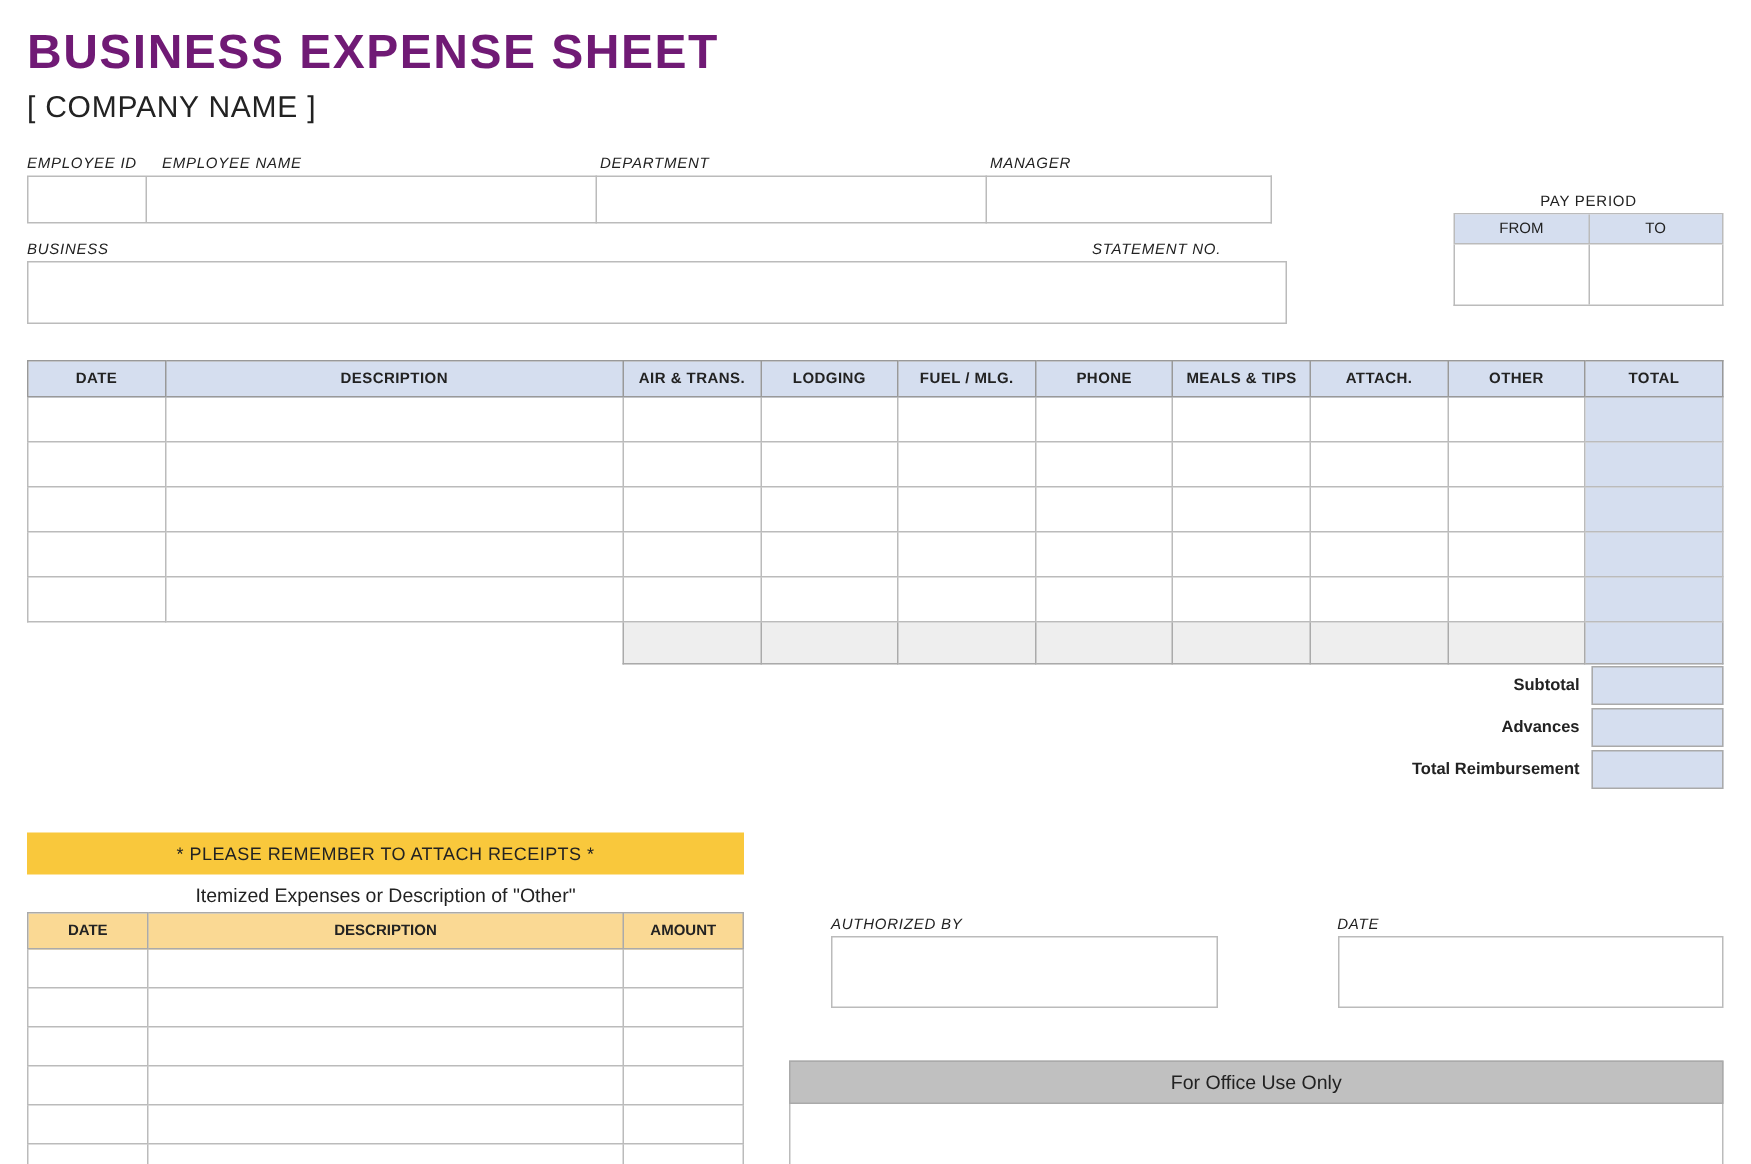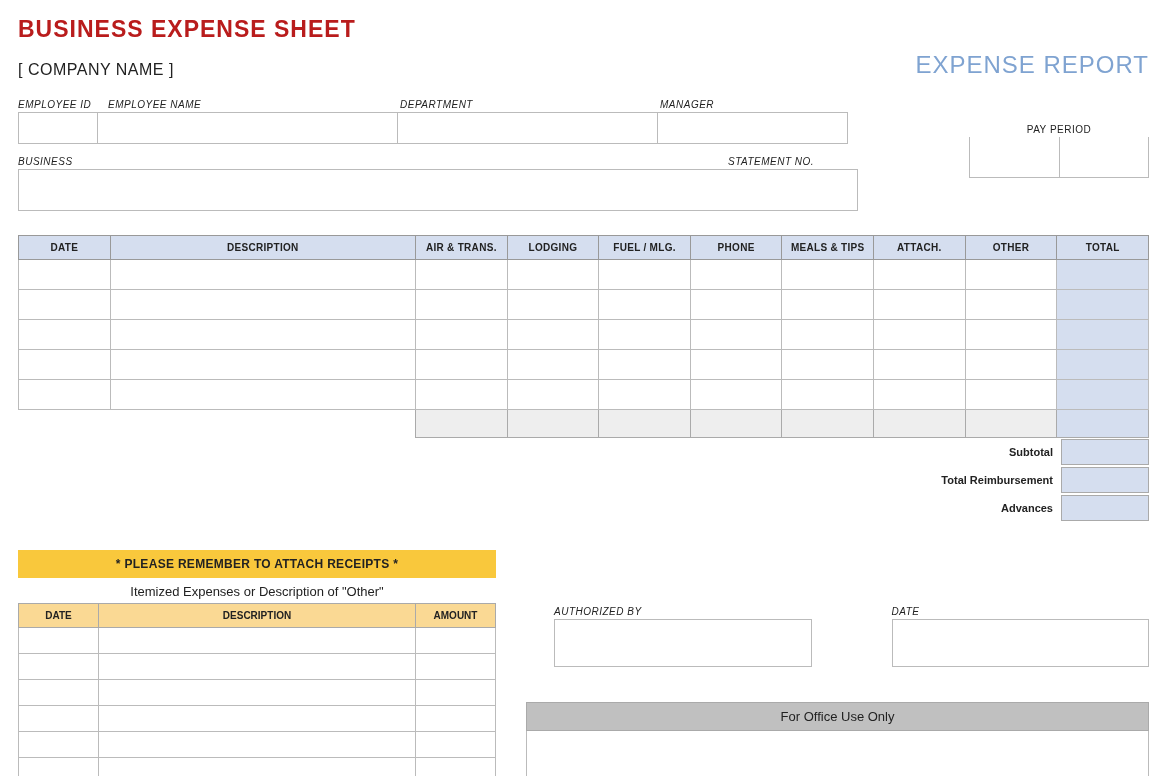--- a/index.html
+++ b/index.html
@@ -1,19 +1,19 @@
 <!DOCTYPE html>
 <html><head>
 <meta charset="utf-8">
 <style>
 * { box-sizing: border-box; margin: 0; padding: 0; }
 body { font-family: "Century Gothic", Arial, sans-serif; background: #fff; width: 1167px; padding: 16px 18px; color: #222; font-size: 12px; }
-.title { color: #b91c1c; font-size: 23px; font-weight: bold; letter-spacing: 1px; }
+.title { color: #701a75; font-size: 32px; font-weight: bold; letter-spacing: 1px; }
 .top-row { display: flex; justify-content: space-between; align-items: flex-end; margin-top: 8px; }
-.company { font-size: 16px; letter-spacing: 0.5px; }
+.company { font-size: 20px; letter-spacing: 0.5px; }
 .report-label { color: #7fa3d1; font-size: 24px; letter-spacing: 1px; }
 .section1 { display: flex; gap: 30px; margin-top: 20px; }
 .emp-block { flex: 1; }
 .emp-row1 { display: flex; }
 .emp-row1 > div { padding-right: 10px; }
 .lbl { font-size: 10px; letter-spacing: 0.5px; margin-bottom: 2px; font-style: italic; }
 .input-box { border: 1px solid #bbb; height: 32px; background: #fff; }
 .emp-id { width: 90px; }
 .emp-name { width: 300px; }
 .emp-dept { width: 260px; }
@@ -37,21 +37,21 @@
 .col-desc { width: 300px; }
 .col-num { width: 90px; }
 .col-total { background: #d5deef !important; }
 .sum-row td { background: #eee; border: 1px solid #aaa; height: 28px; }
 .sum-row td:first-child, .sum-row td:nth-child(2) { background: transparent; border: none; }
 
 .below { display: flex; gap: 30px; margin-top: 8px; }
 .left-side { width: 478px; }
 .right-side { flex: 1; }
 
-.reminder { background: #f9c83c; text-align: center; font-size: 12px; font-weight: bold; padding: 7px 0; margin-top: 20px; letter-spacing: 0.3px; }
+.reminder { background: #f9c83c; text-align: center; font-size: 12px; font-weight: normal; padding: 7px 0; margin-top: 20px; letter-spacing: 0.3px; }
 .itemized-title { font-size: 13px; margin: 6px 0 4px 0; text-align: center; }
 .item-table { width: 100%; border-collapse: collapse; }
 .item-table th { background: #fad994; border: 1px solid #aaa; font-size: 10px; font-weight: bold; padding: 6px; }
 .item-table td { border: 1px solid #bbb; height: 26px; }
 .it-date { width: 80px; }
 .it-amt { width: 80px; }
 
 .totals-block { margin-top: 0; }
 .totals-row { display: flex; justify-content: flex-end; align-items: center; height: 28px; }
 .totals-row .t-lbl { font-size: 11px; font-weight: bold; text-align: center; padding-right: 8px; }
@@ -64,21 +64,20 @@
 .office-block { margin-top: 35px; }
 .office-header { background: #c0c0c0; text-align: center; padding: 6px; font-size: 13px; border: 1px solid #aaa; }
 .office-body { border: 1px solid #bbb; border-top: none; height: 48px; }
 </style>
 </head>
 <body>
 
 <div class="title">BUSINESS EXPENSE SHEET</div>
 <div class="top-row">
   <div class="company">[ COMPANY NAME ]</div>
-  <div class="report-label">EXPENSE REPORT</div>
 </div>
 
 <div class="section1">
   <div class="emp-block">
     <div class="emp-row1">
       <div class="emp-id">
         <div class="lbl">EMPLOYEE ID</div>
         <div class="input-box"></div>
       </div>
       <div class="emp-name" style="padding-right:0;margin-left:-10px;">
@@ -99,20 +98,24 @@
         <div style="display:flex;width:840px;">
           <div class="lbl" style="flex:1">BUSINESS</div>
           <div class="lbl" style="width:130px">STATEMENT NO.</div>
         </div>
         <div class="purpose-input"></div>
       </div>
     </div>
   </div>
   <div class="payperiod">
     <div class="pp-title">PAY PERIOD</div>
+    <div class="pp-table">
+      <div class="pp-cell-h">FROM</div>
+      <div class="pp-cell-h">TO</div>
+    </div>
     <div class="pp-row2">
       <div class="pp-cell"></div>
       <div class="pp-cell"></div>
     </div>
   </div>
 </div>
 
 <table class="main-table">
   <colgroup>
     <col class="col-date">
@@ -215,25 +218,25 @@
       </tr>
   </tbody>
 </table>
 
 <div class="totals-block">
   <div class="totals-row">
     <div class="t-lbl">Subtotal</div>
     <div class="t-val"></div>
   </div>
   <div class="totals-row">
+    <div class="t-lbl">Advances</div>
+    <div class="t-val"></div>
+  </div>
+  <div class="totals-row">
     <div class="t-lbl">Total Reimbursement</div>
-    <div class="t-val"></div>
-  </div>
-  <div class="totals-row">
-    <div class="t-lbl">Advances</div>
     <div class="t-val"></div>
   </div>
 </div>
 
 <div class="below">
   <div class="left-side">
     <div class="reminder">* PLEASE REMEMBER TO ATTACH RECEIPTS *</div>
     <div class="itemized-title">Itemized Expenses or Description of "Other"</div>
     <table class="item-table">
       <colgroup>

